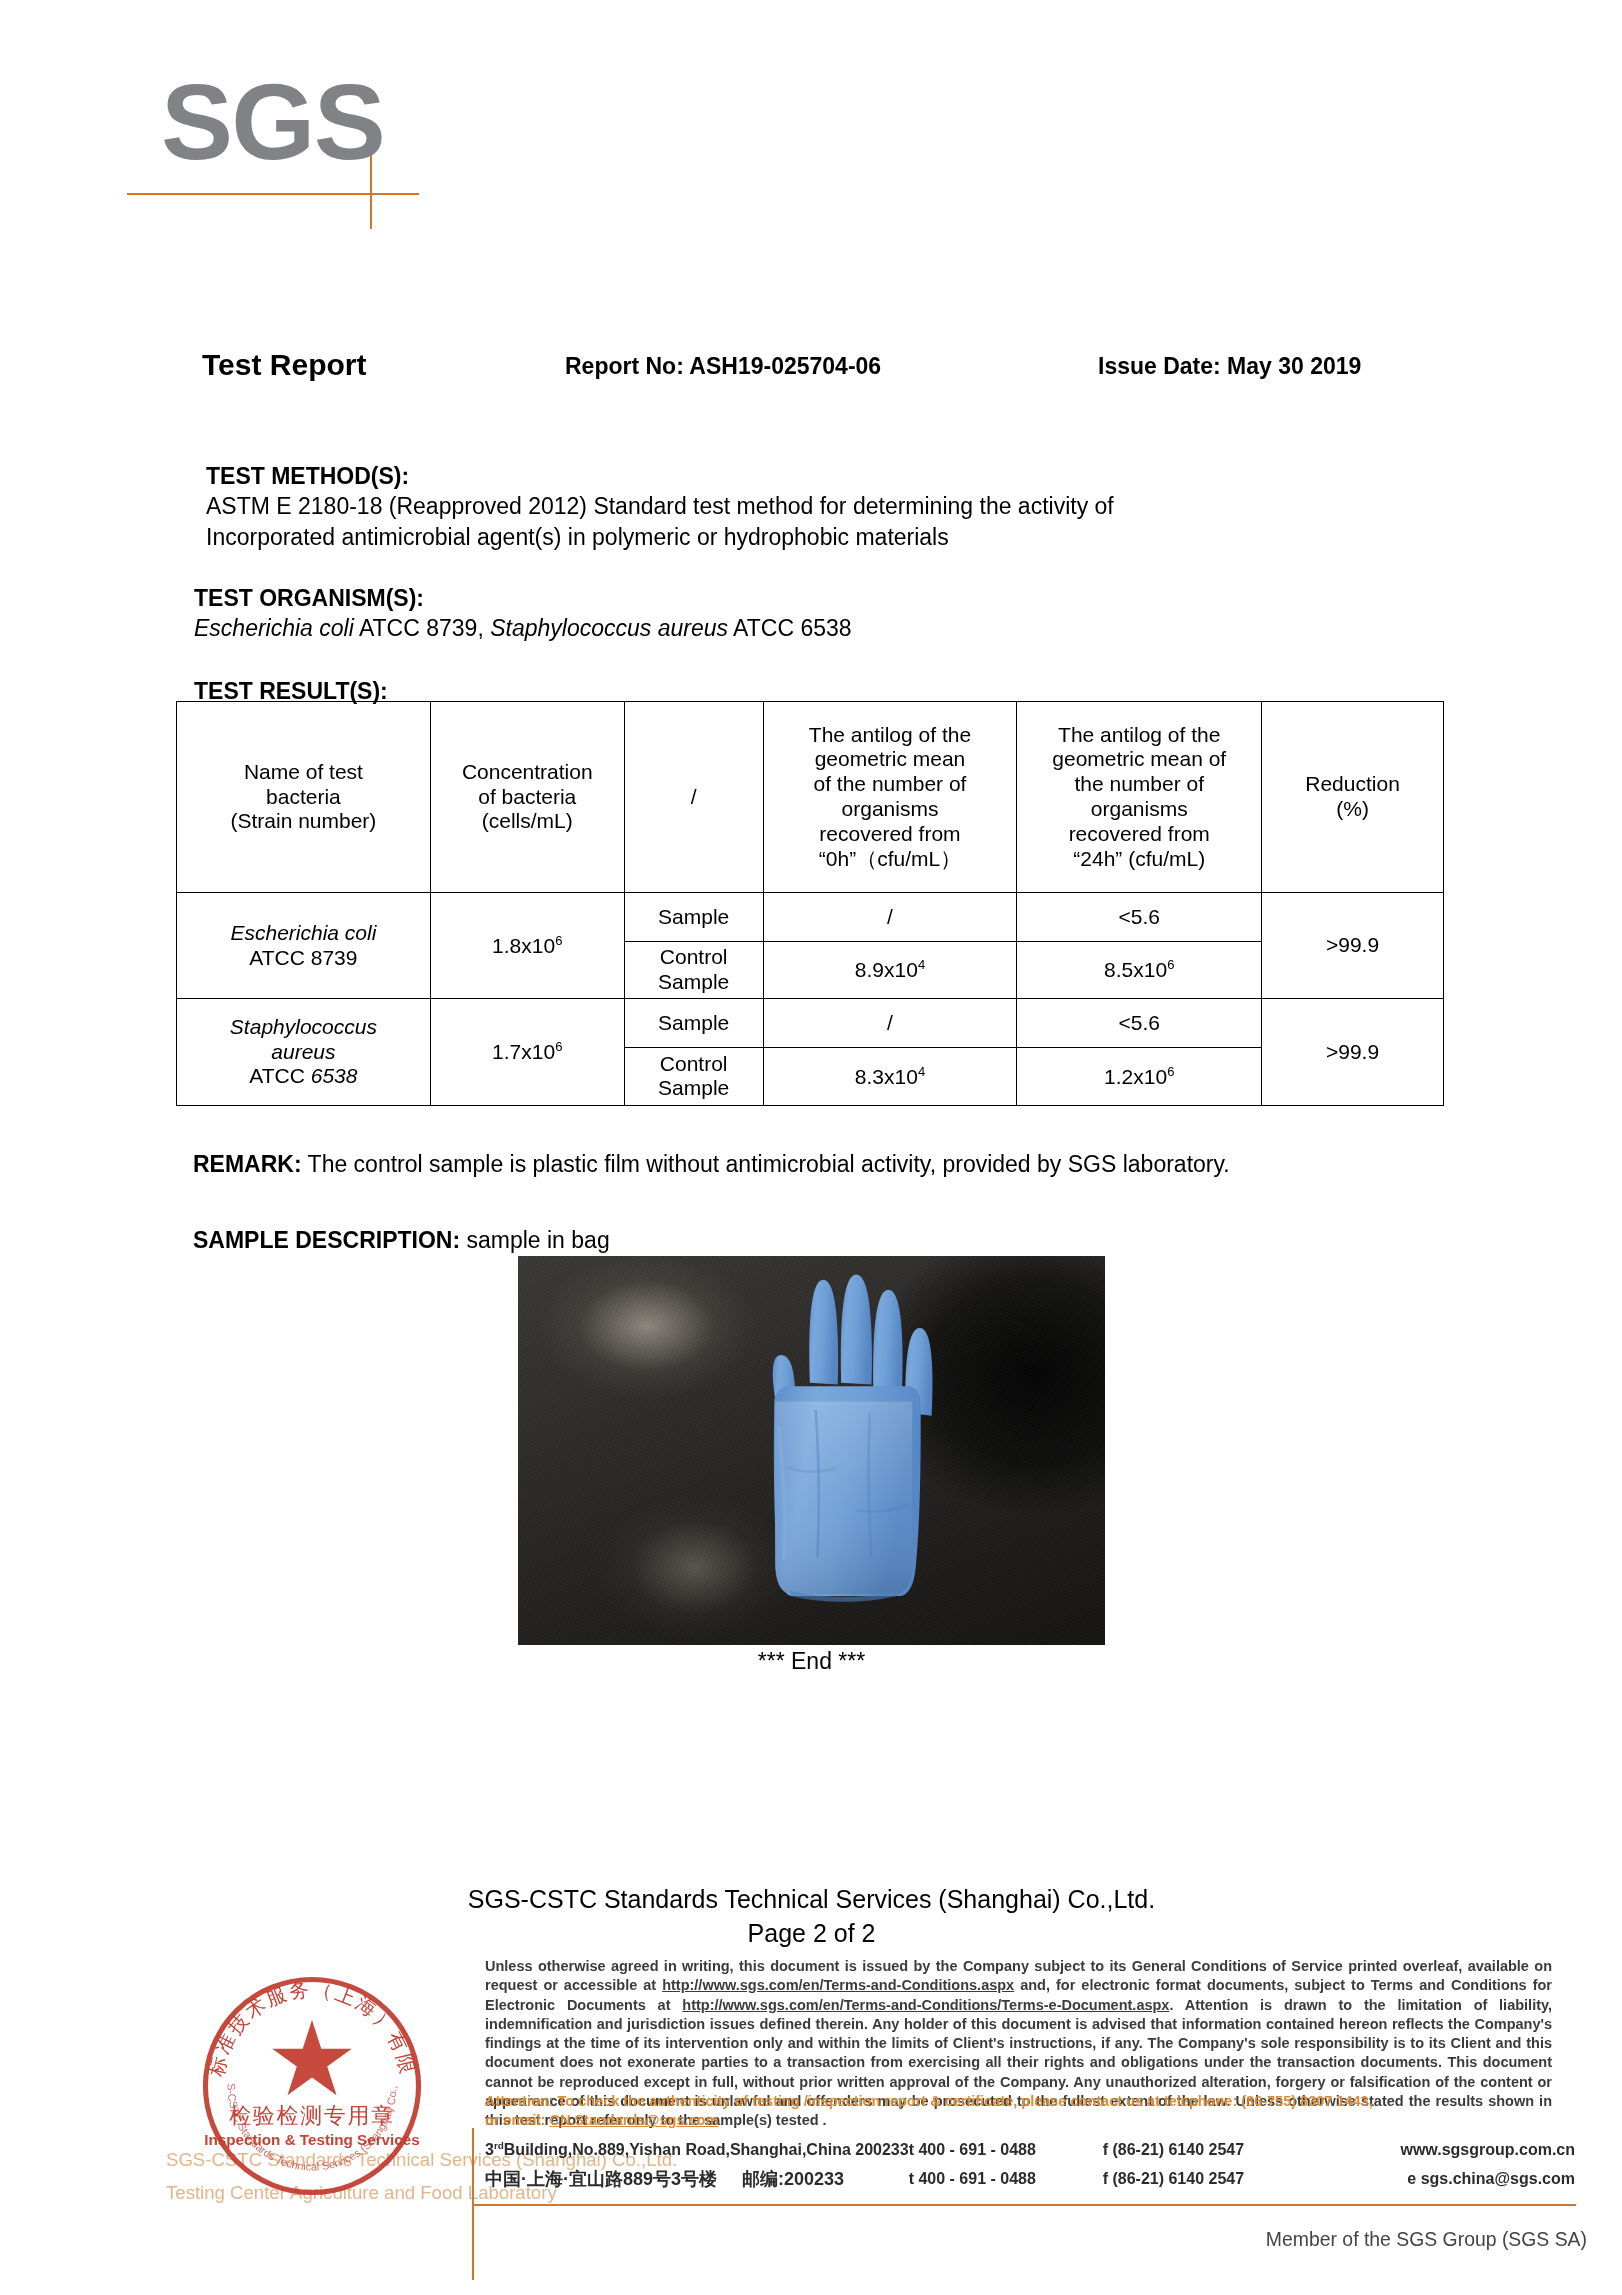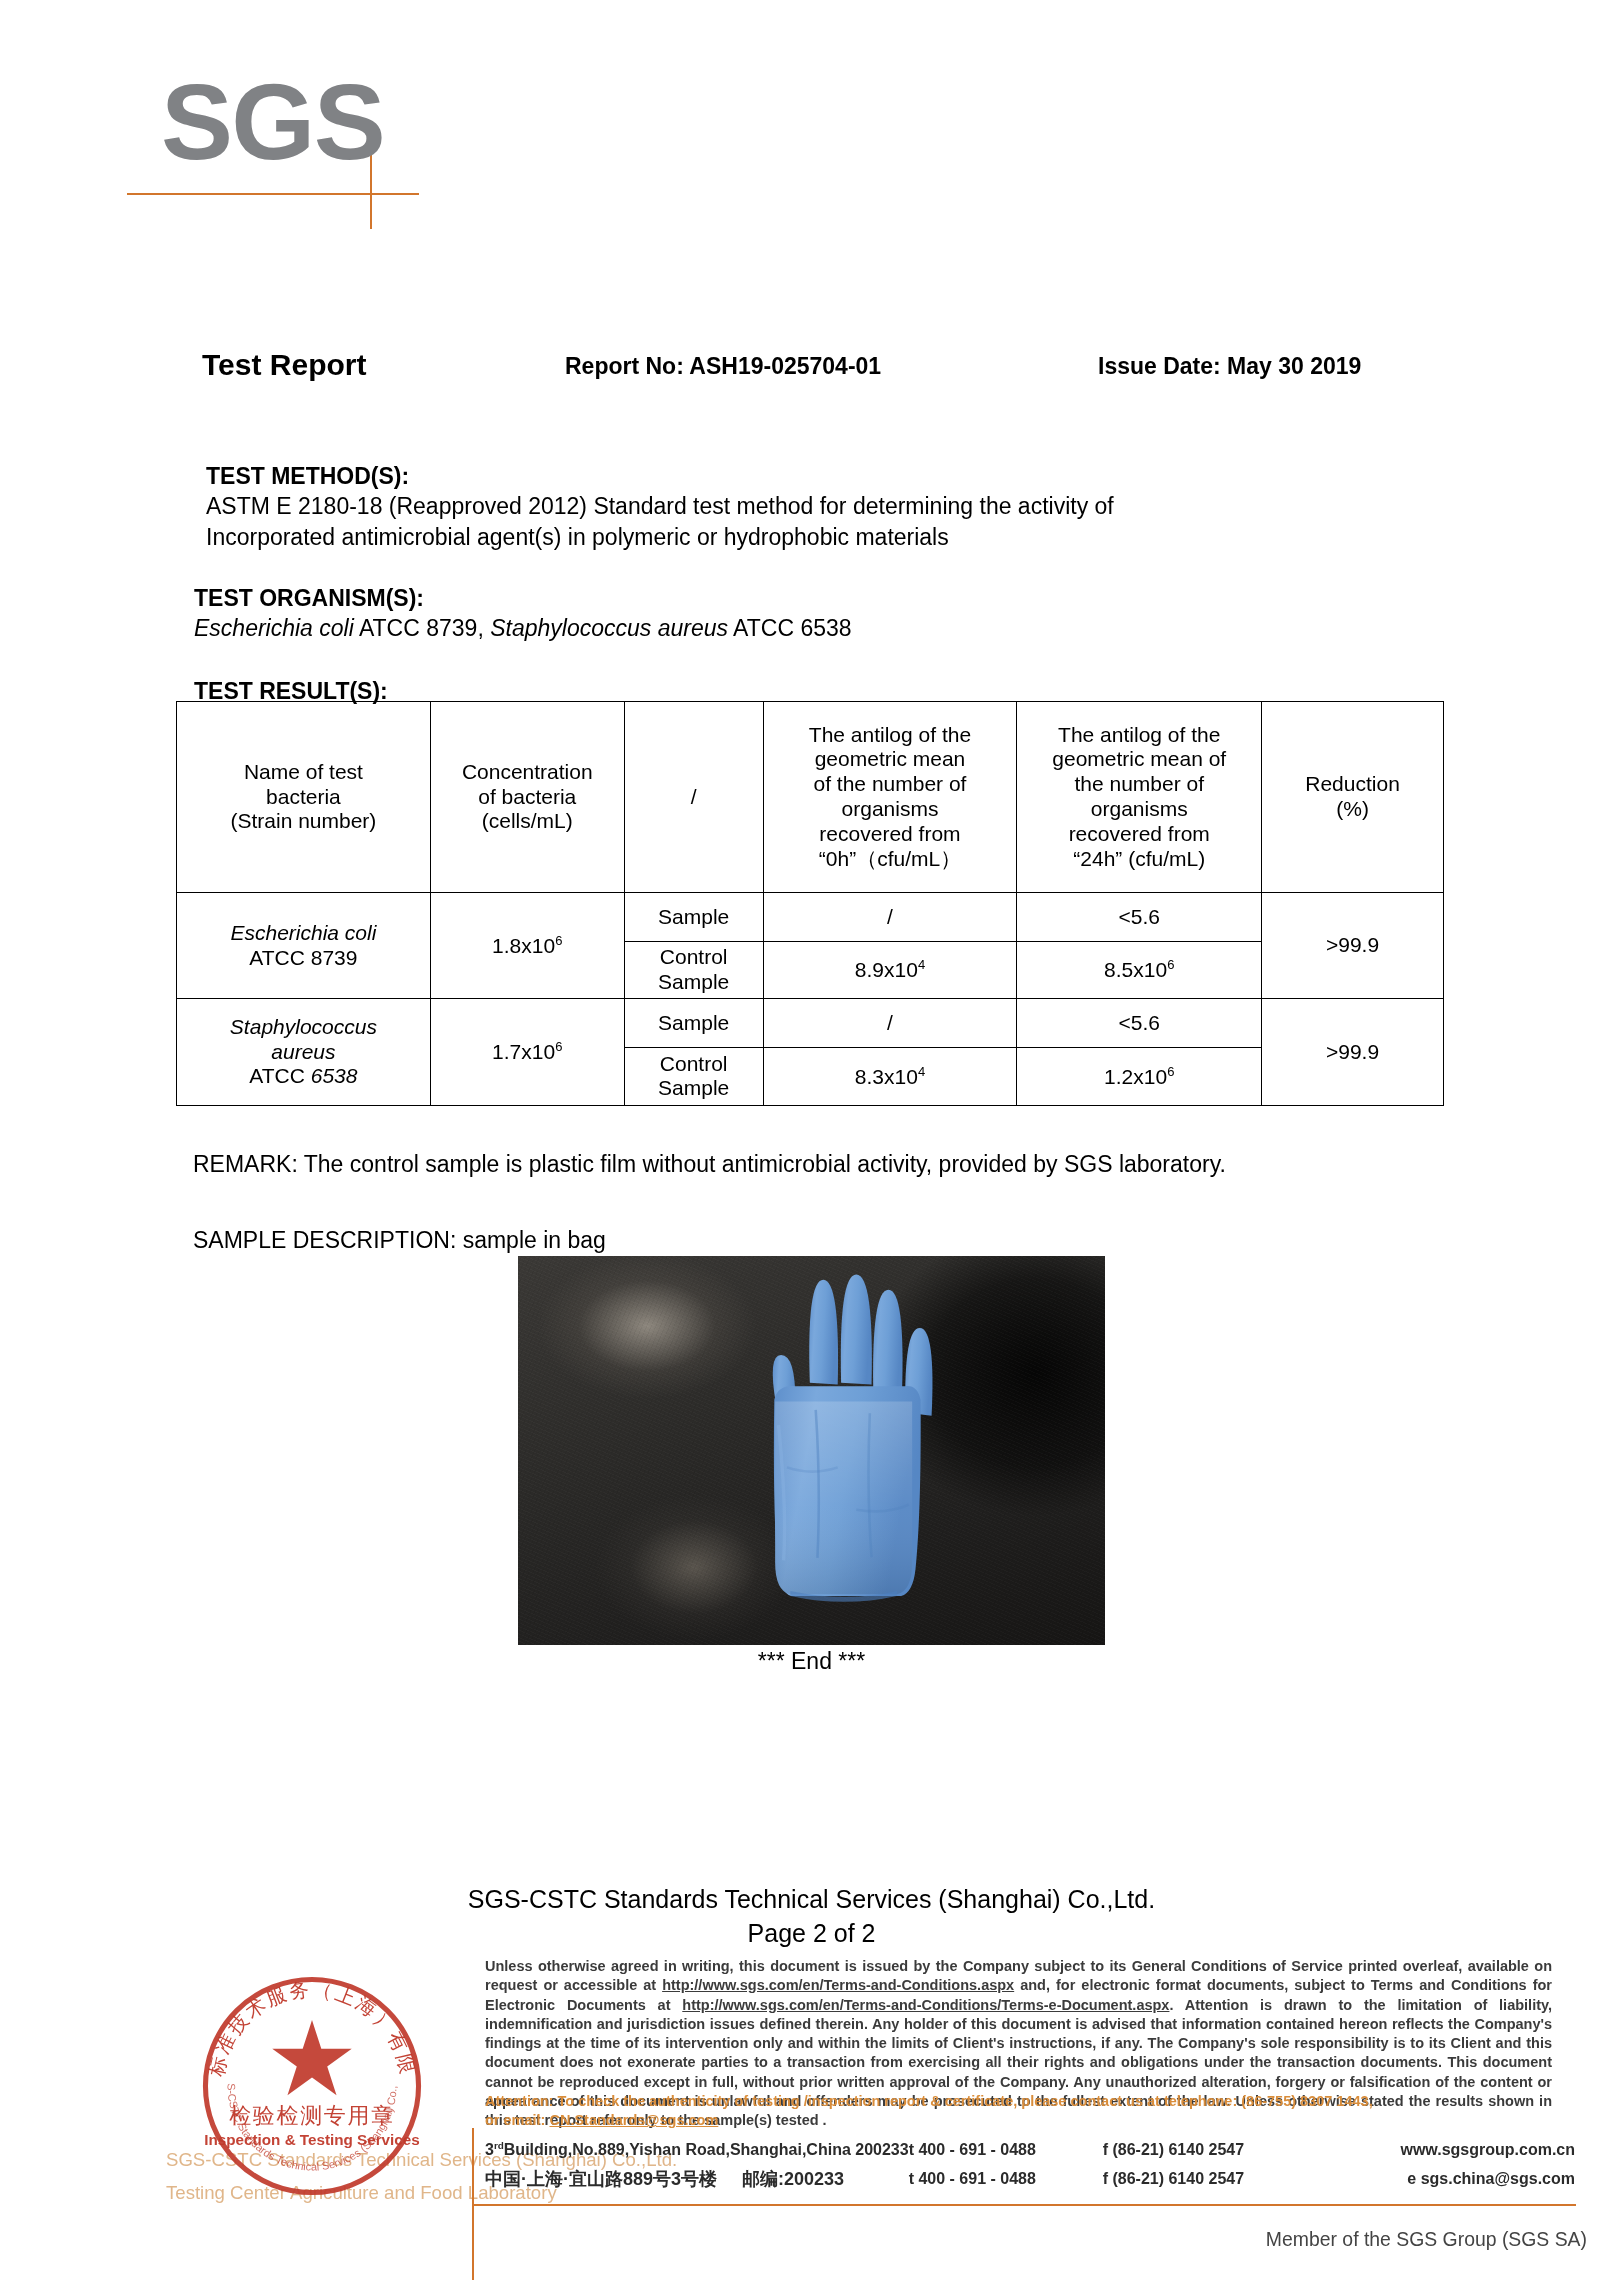--- a/index.html
+++ b/index.html
@@ -105,21 +105,21 @@
   .c-0h    { width: 254px; }
   .c-24h   { width: 245px; }
   .c-red   { width: 182px; }
   .rowcell { height: 49px; }
   .namecell { line-height: 1.3; }
   sup { font-size: 0.62em; vertical-align: super; }
 
   
   #remark { position: absolute; left: 193px; top: 1151px; width: 1268px; font-size: 23px; }
   #sampledesc { position: absolute; left: 193px; top: 1227px; width: 845px; font-size: 23px; }
-  .b { font-weight: normal; }
+  .b { font-weight: bold; }
 
   
   .photo {
     position: absolute;
     left: 518px;
     top: 1256px;
     width: 587px;
     height: 389px;
     overflow: hidden;
     background: #191919;
@@ -233,21 +233,21 @@
 <body>
 
 <div class="logo-wrap">
   <div class="logo-hline"></div>
   <div class="logo-vline"></div>
   <div class="logo-text">SGS</div>
 </div>
 
 <div class="report-head">
   <div class="rh-title">Test Report</div>
-  <div class="rh-no">Report No:   ASH19-025704-01</div>
+  <div class="rh-no">Report No:   ASH19-025704-06</div>
   <div class="rh-date">Issue Date: May 30 2019</div>
 </div>
 
 <div class="sec" id="sec-method">
   <div class="sec-head">TEST METHOD(S):</div>
   <div class="sec-body">ASTM E 2180-18 (Reapproved 2012) Standard test method for determining the activity of</div>
   <div class="sec-body">Incorporated antimicrobial agent(s) in polymeric or hydrophobic materials</div>
 </div>
 
 <div class="sec" id="sec-organism">

